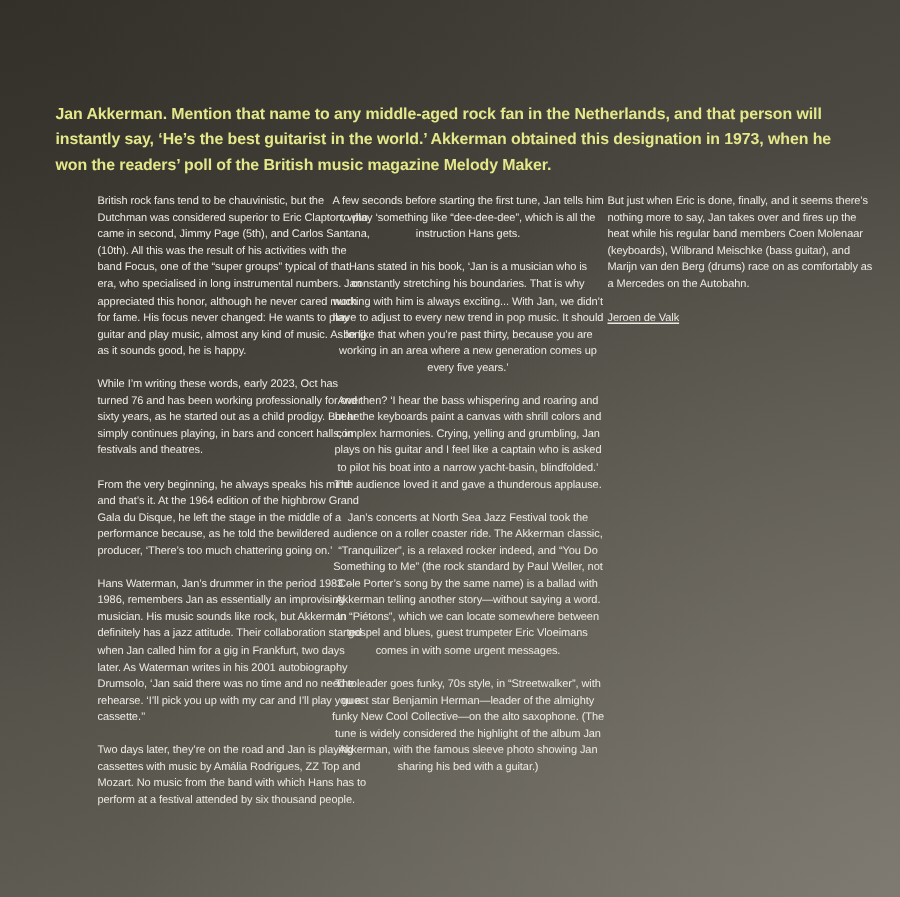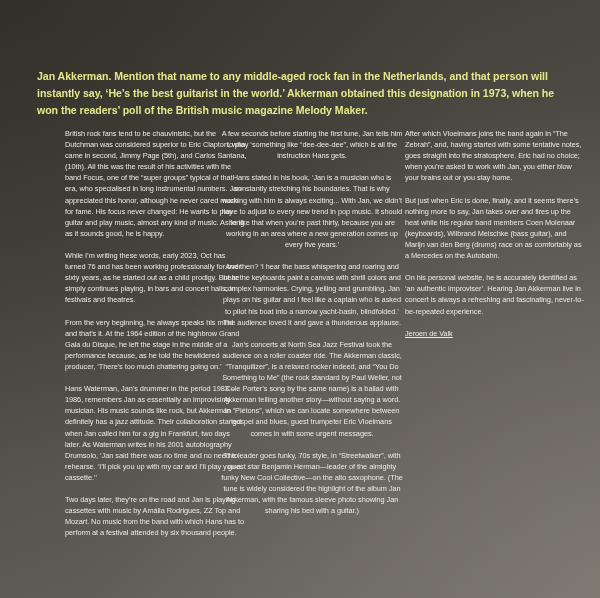--- a/index.html
+++ b/index.html
@@ -71,19 +71,17 @@
 
   <div class="col col-2">
     <p>A few seconds before starting the first tune, Jan tells him to play ‘something like “dee-dee-dee”, which is all the instruction Hans gets.</p>
     <p>Hans stated in his book, ‘Jan is a musician who is constantly stretching his boundaries. That is why working with him is always exciting... With Jan, we didn’t have to adjust to every new trend in pop music. It should be like that when you’re past thirty, because you are working in an area where a new generation comes up every five years.’</p>
     <p>And then? ‘I hear the bass whispering and roaring and hear the keyboards paint a canvas with shrill colors and complex harmonies. Crying, yelling and grumbling, Jan plays on his guitar and I feel like a captain who is asked to pilot his boat into a narrow yacht-basin, blindfolded.’ The audience loved it and gave a thunderous applause.</p>
     <p>Jan’s concerts at North Sea Jazz Festival took the audience on a roller coaster ride. The Akkerman classic, “Tranquilizer”, is a relaxed rocker indeed, and “You Do Something to Me” (the rock standard by Paul Weller, not Cole Porter’s song by the same name) is a ballad with Akkerman telling another story—without saying a word. In “Piétons”, which we can locate somewhere between gospel and blues, guest trumpeter Eric Vloeimans comes in with some urgent messages.</p>
     <p>The leader goes funky, 70s style, in “Streetwalker”, with guest star Benjamin Herman—leader of the almighty funky New Cool Collective—on the alto saxophone. (The tune is widely considered the highlight of the album Jan Akkerman, with the famous sleeve photo showing Jan sharing his bed with a guitar.)</p>
   </div>
 
   <div class="col col-3">
-    <p>After which Vloeimans joins the band again in “The Zebrah”, and, having started with some tentative notes, goes straight into the stratosphere. Eric had no choice; when you’re asked to work with Jan, you either blow your brains out or you stay home.</p>
     <p>But just when Eric is done, finally, and it seems there’s nothing more to say, Jan takes over and fires up the heat while his regular band members Coen Molenaar (keyboards), Wilbrand Meischke (bass guitar), and Marijn van den Berg (drums) race on as comfortably as a Mercedes on the Autobahn.</p>
-    <p>On his personal website, he is accurately identified as ‘an authentic improviser’. Hearing Jan Akkerman live in concert is always a refreshing and fascinating, never-to-be-repeated experience.</p>
     <p class="signature">Jeroen de Valk</p>
   </div>
 
 </div>
 
 </body></html>

